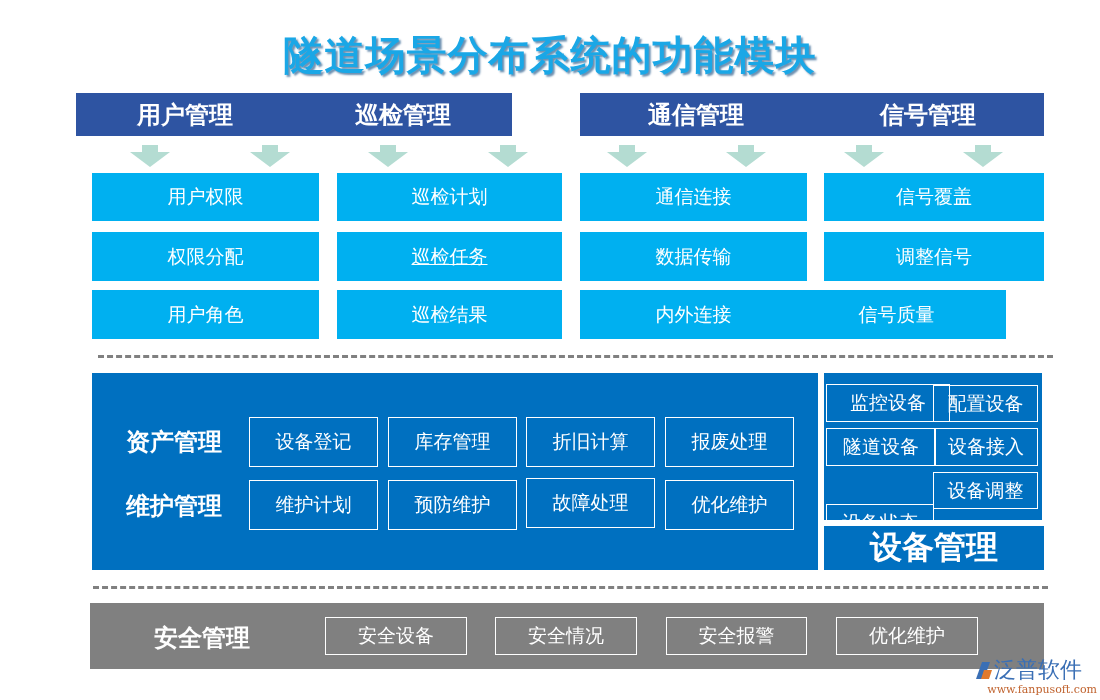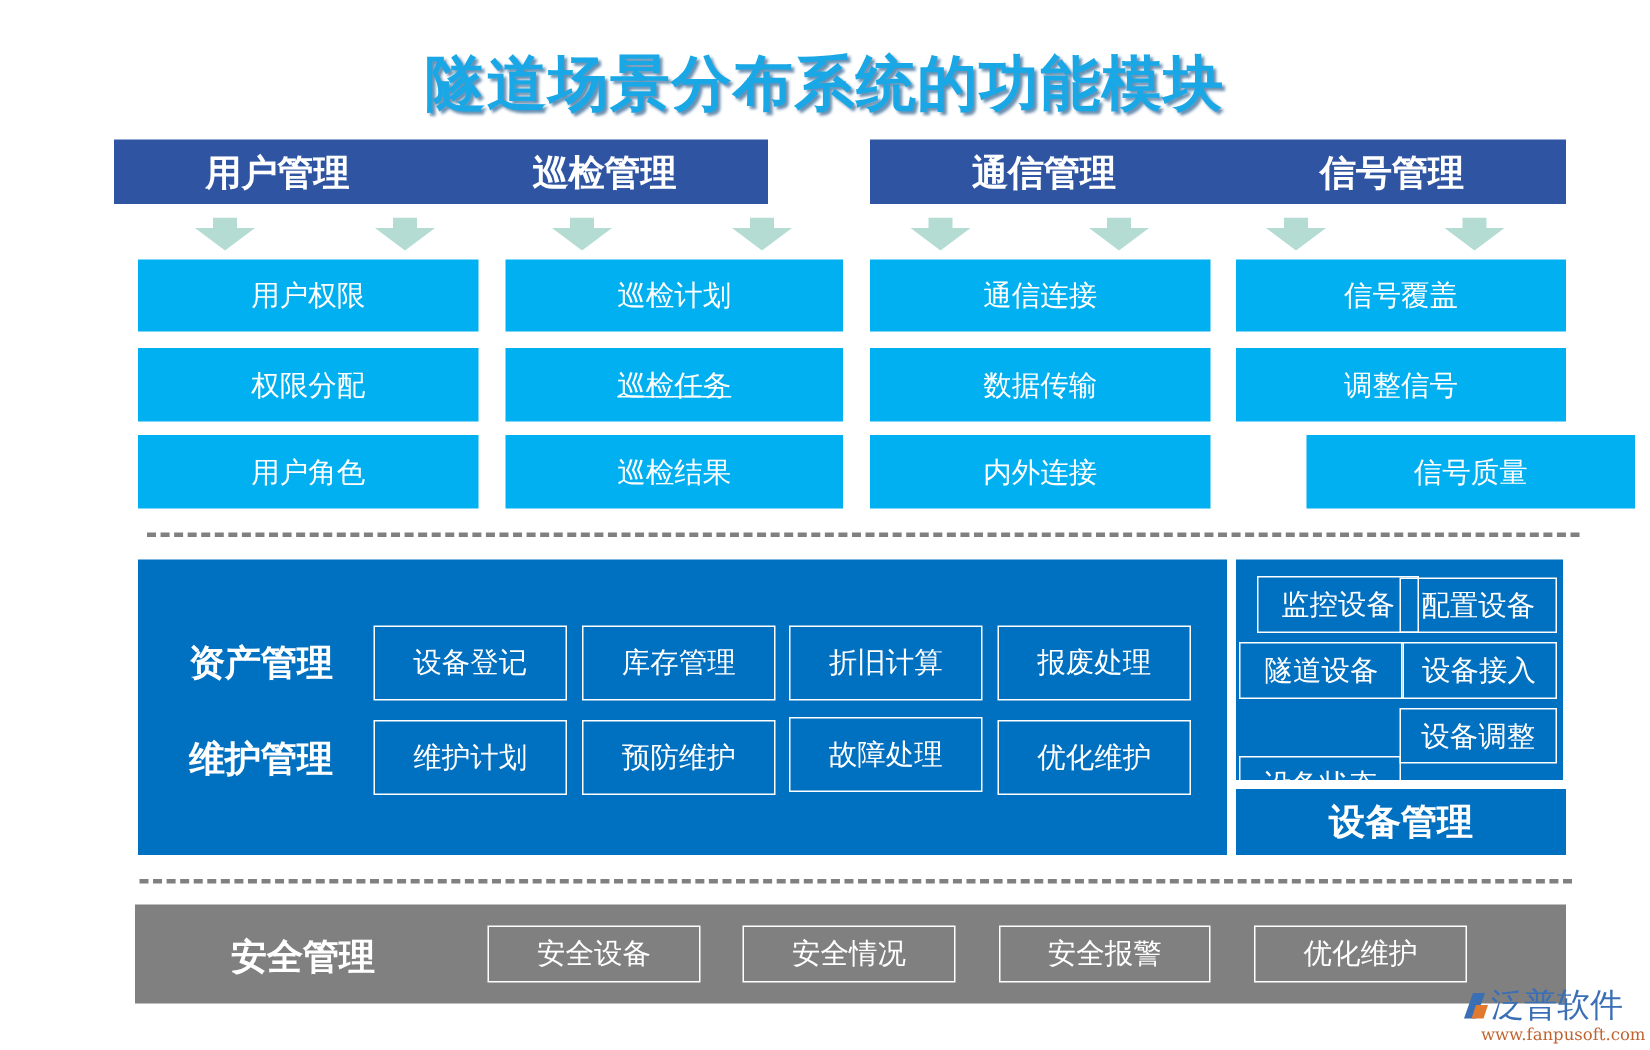--- a/index.html
+++ b/index.html
@@ -85,50 +85,50 @@
 <div class="abs cell" style="left:337px; top:173px; width:225px; height:48px;">巡检计划</div>
 <div class="abs cell" style="left:337px; top:232px; width:225px; height:49px;text-decoration:underline;">巡检任务</div>
 <div class="abs cell" style="left:337px; top:290px; width:225px; height:49px;">巡检结果</div>
 
 <div class="abs cell" style="left:580px; top:173px; width:227px; height:48px;">通信连接</div>
 <div class="abs cell" style="left:580px; top:232px; width:227px; height:49px;">数据传输</div>
 <div class="abs cell" style="left:580px; top:290px; width:227px; height:49px;">内外连接</div>
 
 <div class="abs cell" style="left:824px; top:173px; width:220px; height:48px;">信号覆盖</div>
 <div class="abs cell" style="left:824px; top:232px; width:220px; height:49px;">调整信号</div>
-<div class="abs cell" style="left:871px; top:290px; width:219px; height:49px;text-align:center;">信号质量</div>
+<div class="abs cell" style="left:787px; top:290px; width:219px; height:49px;text-align:center;">信号质量</div>
 
 <div class="abs dash" style="left:98px; top:355px; width:955px;"></div>
 
 <div class="abs panel" style="left:92px; top:373px; width:726px; height:197px;"></div>
 
 <div class="abs rowlabel" style="left:126px; top:426px;">资产管理</div>
 <div class="abs rowlabel" style="left:126px; top:490px;">维护管理</div>
 
 <div class="abs obox" style="left:249px; top:417px; width:129px; height:50px;">设备登记</div>
 <div class="abs obox" style="left:388px; top:417px; width:129px; height:50px;">库存管理</div>
 <div class="abs obox" style="left:526px; top:417px; width:129px; height:50px;">折旧计算</div>
 <div class="abs obox" style="left:665px; top:417px; width:129px; height:50px;">报废处理</div>
 
 <div class="abs obox" style="left:249px; top:480px; width:129px; height:50px;">维护计划</div>
 <div class="abs obox" style="left:388px; top:480px; width:129px; height:50px;">预防维护</div>
 <div class="abs obox" style="left:526px; top:478px; width:129px; height:50px;">故障处理</div>
 <div class="abs obox" style="left:665px; top:480px; width:129px; height:50px;">优化维护</div>
 
 <div class="abs panel" style="left:824px; top:373px; width:218px; height:147px;"></div>
 
-<div class="abs dbox" style="left:826px; top:384px; width:108px; height:38px;margin-left:12px;">监控设备</div>
+<div class="abs dbox" style="left:826px; top:384px; width:124px; height:38px;">监控设备</div>
 <div class="abs dbox" style="left:933px; top:385px; width:105px; height:37px;">配置设备</div>
 <div class="abs dbox" style="left:826px; top:428px; width:110px; height:38px;">隧道设备</div>
 <div class="abs dbox" style="left:934px; top:428px; width:104px; height:38px;">设备接入</div>
 <div class="abs dbox" style="left:826px; top:472px; width:108px; height:37px;margin-top:32px;">设备状态</div>
 <div class="abs dbox" style="left:933px; top:472px; width:105px; height:37px;">设备调整</div>
 
 <div class="abs panel" style="left:824px; top:526px; width:220px; height:44px; display:flex; align-items:center; justify-content:center;">
-  <span style="color:#fff; font-size:24px; font-weight:bold;">设备管理</span>
+  <span style="color:#fff; font-size:32px; font-weight:bold;">设备管理</span>
 </div>
 
 <div class="abs dash" style="left:93px; top:586px; width:955px;"></div>
 
 <div class="abs gray" style="left:90px; top:603px; width:954px; height:66px;"></div>
 <div class="abs rowlabel" style="left:154px; top:622px;">安全管理</div>
 
 <div class="abs obox" style="left:325px; top:617px; width:142px; height:38px;">安全设备</div>
 <div class="abs obox" style="left:495px; top:617px; width:142px; height:38px;">安全情况</div>
 <div class="abs obox" style="left:666px; top:617px; width:141px; height:38px;">安全报警</div>

